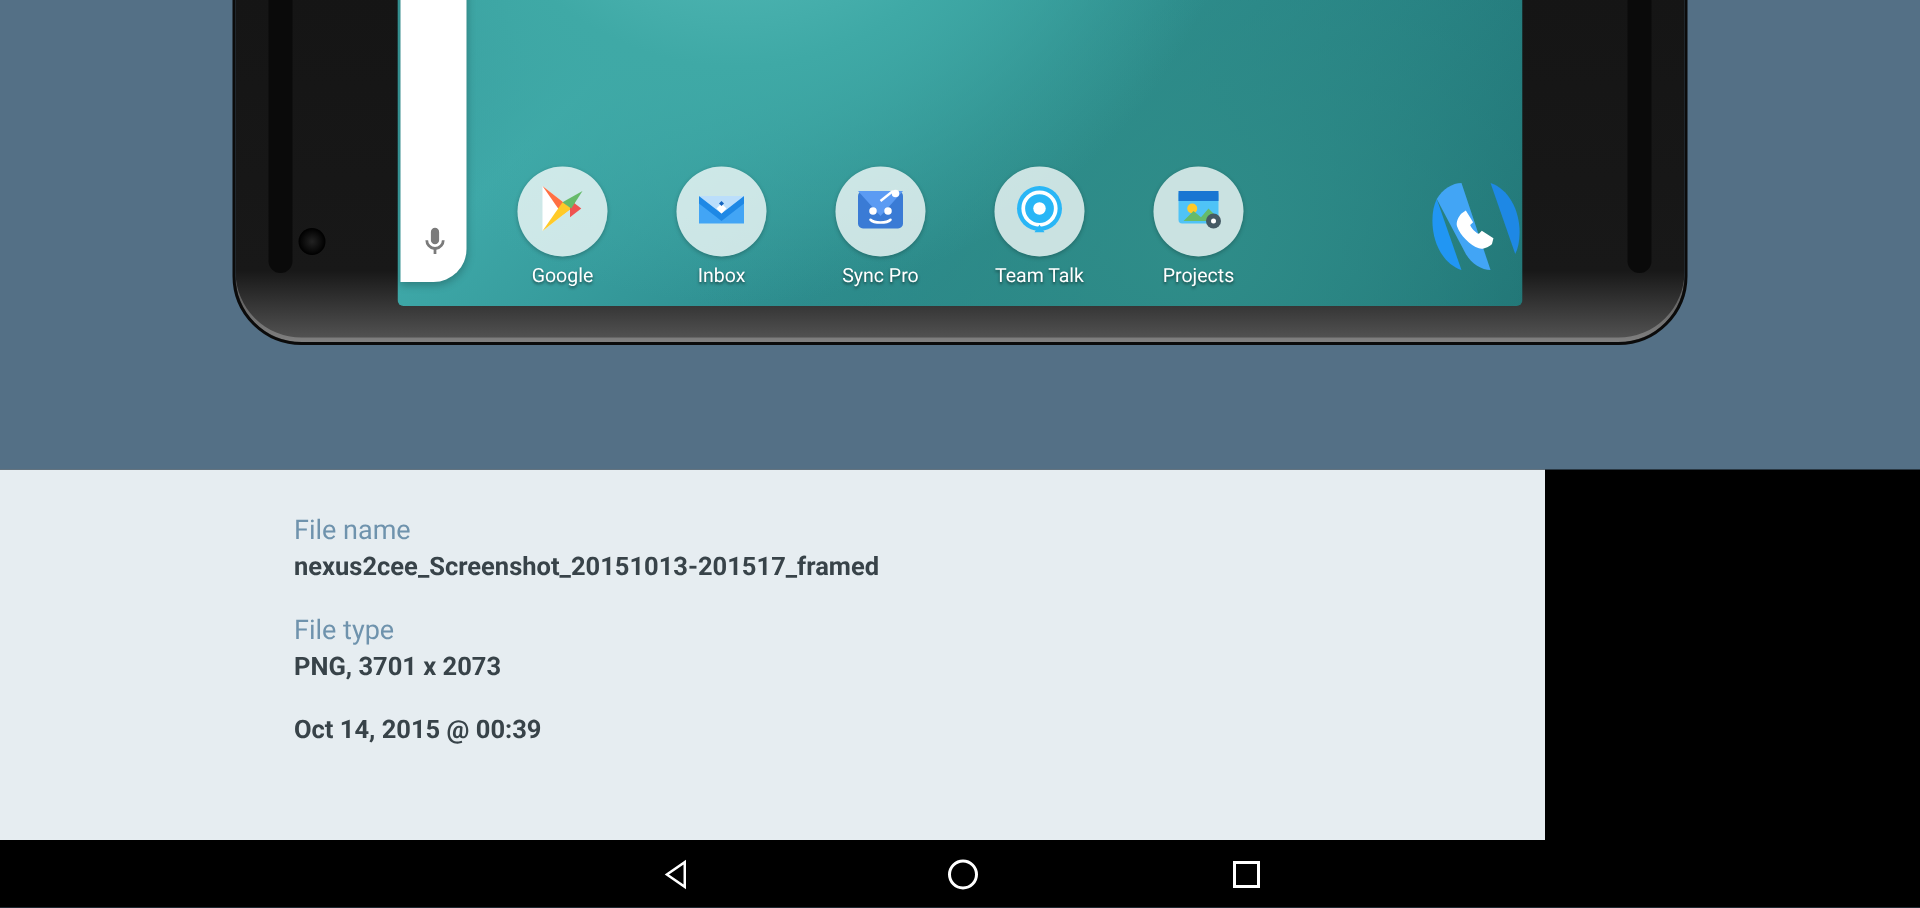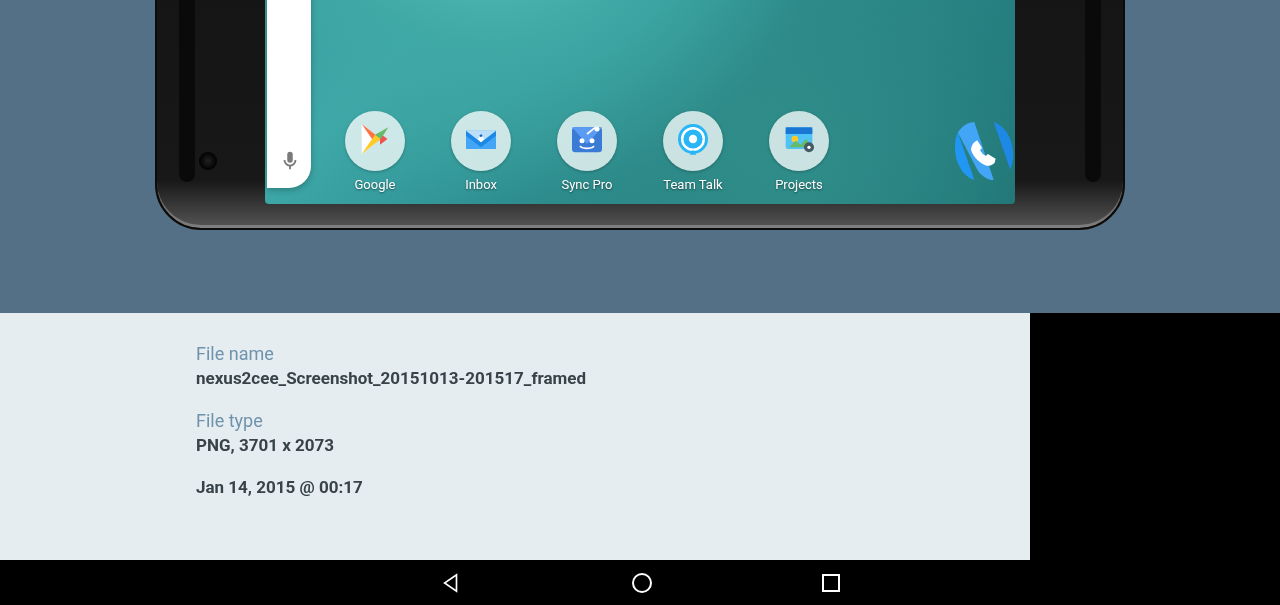--- a/index.html
+++ b/index.html
@@ -298,21 +298,21 @@
 <div class="info">
   <div class="grp">
     <div class="lbl">File name</div>
     <div class="val">nexus2cee_Screenshot_20151013-201517_framed</div>
   </div>
   <div class="grp">
     <div class="lbl">File type</div>
     <div class="val">PNG, 3701 x 2073</div>
   </div>
   <div class="grp">
-    <div class="val">Jan 14, 2015 @ 00:17</div>
+    <div class="val">Oct 14, 2015 @ 00:39</div>
   </div>
 </div>
 
 <div class="sys-nav">
   <div class="ic">
     <svg viewBox="0 0 24 24">
         <path d="M18 3v18L5 12z"></path>
       </svg>
   </div>
   <div class="home-circle"></div>

